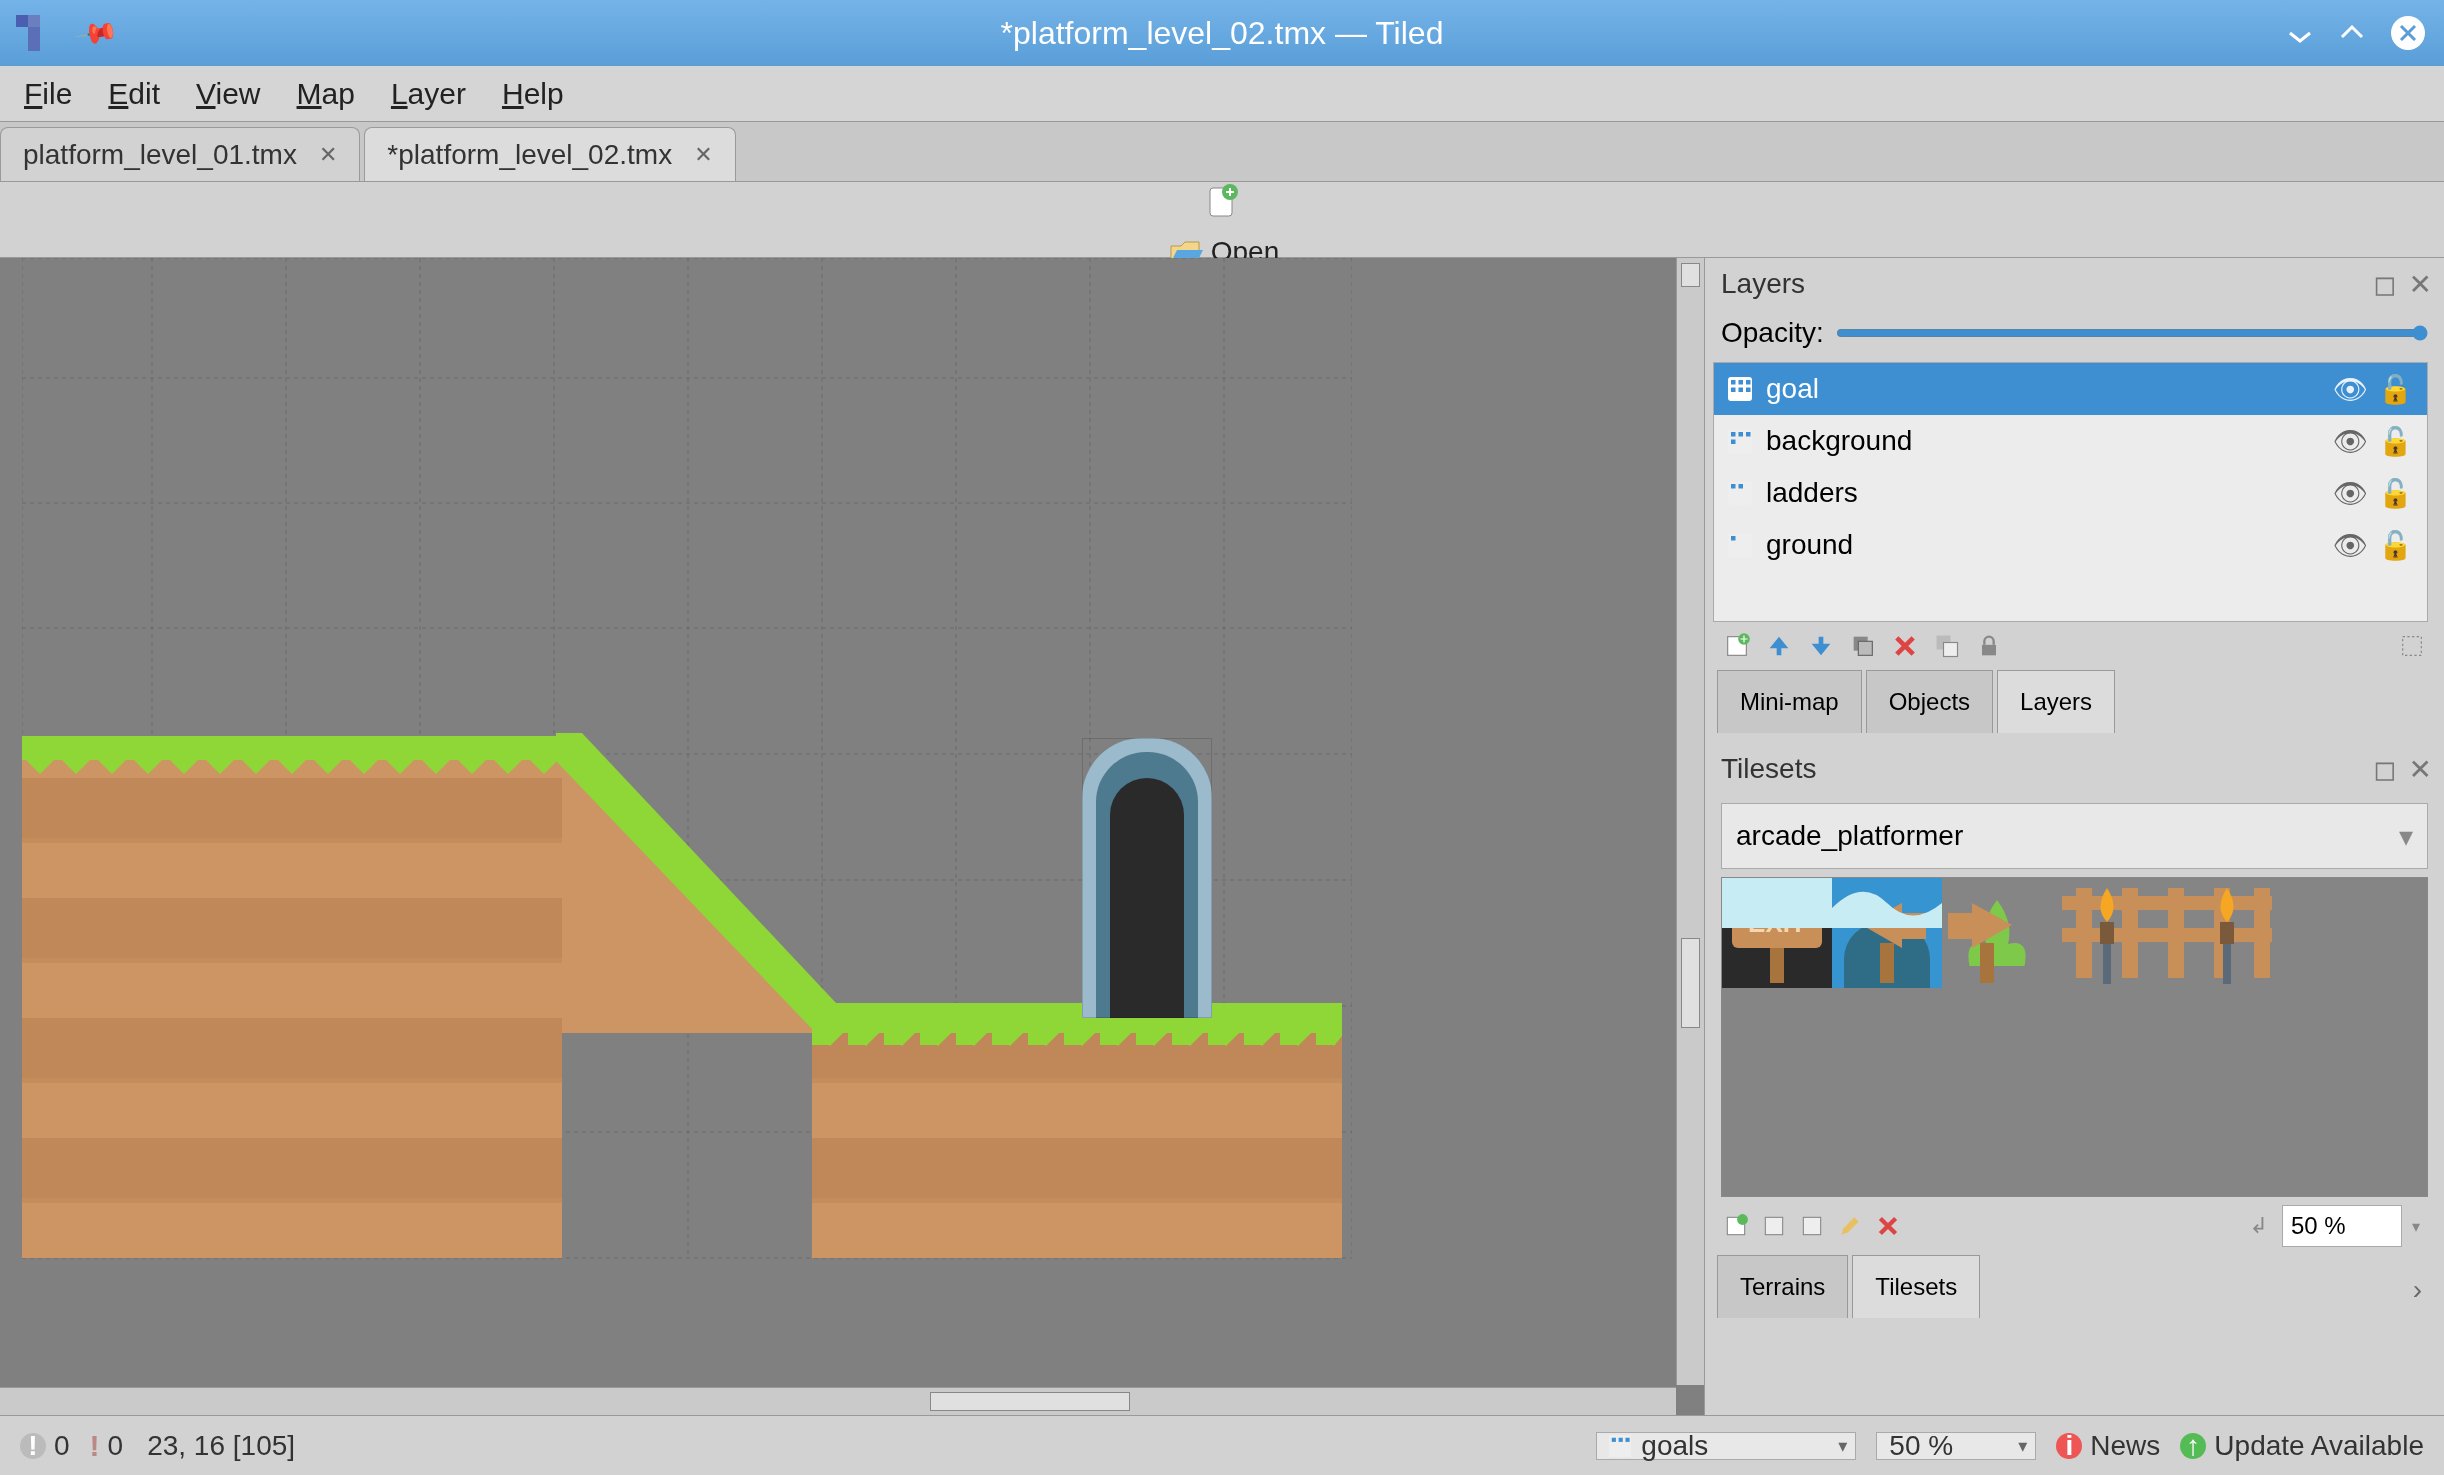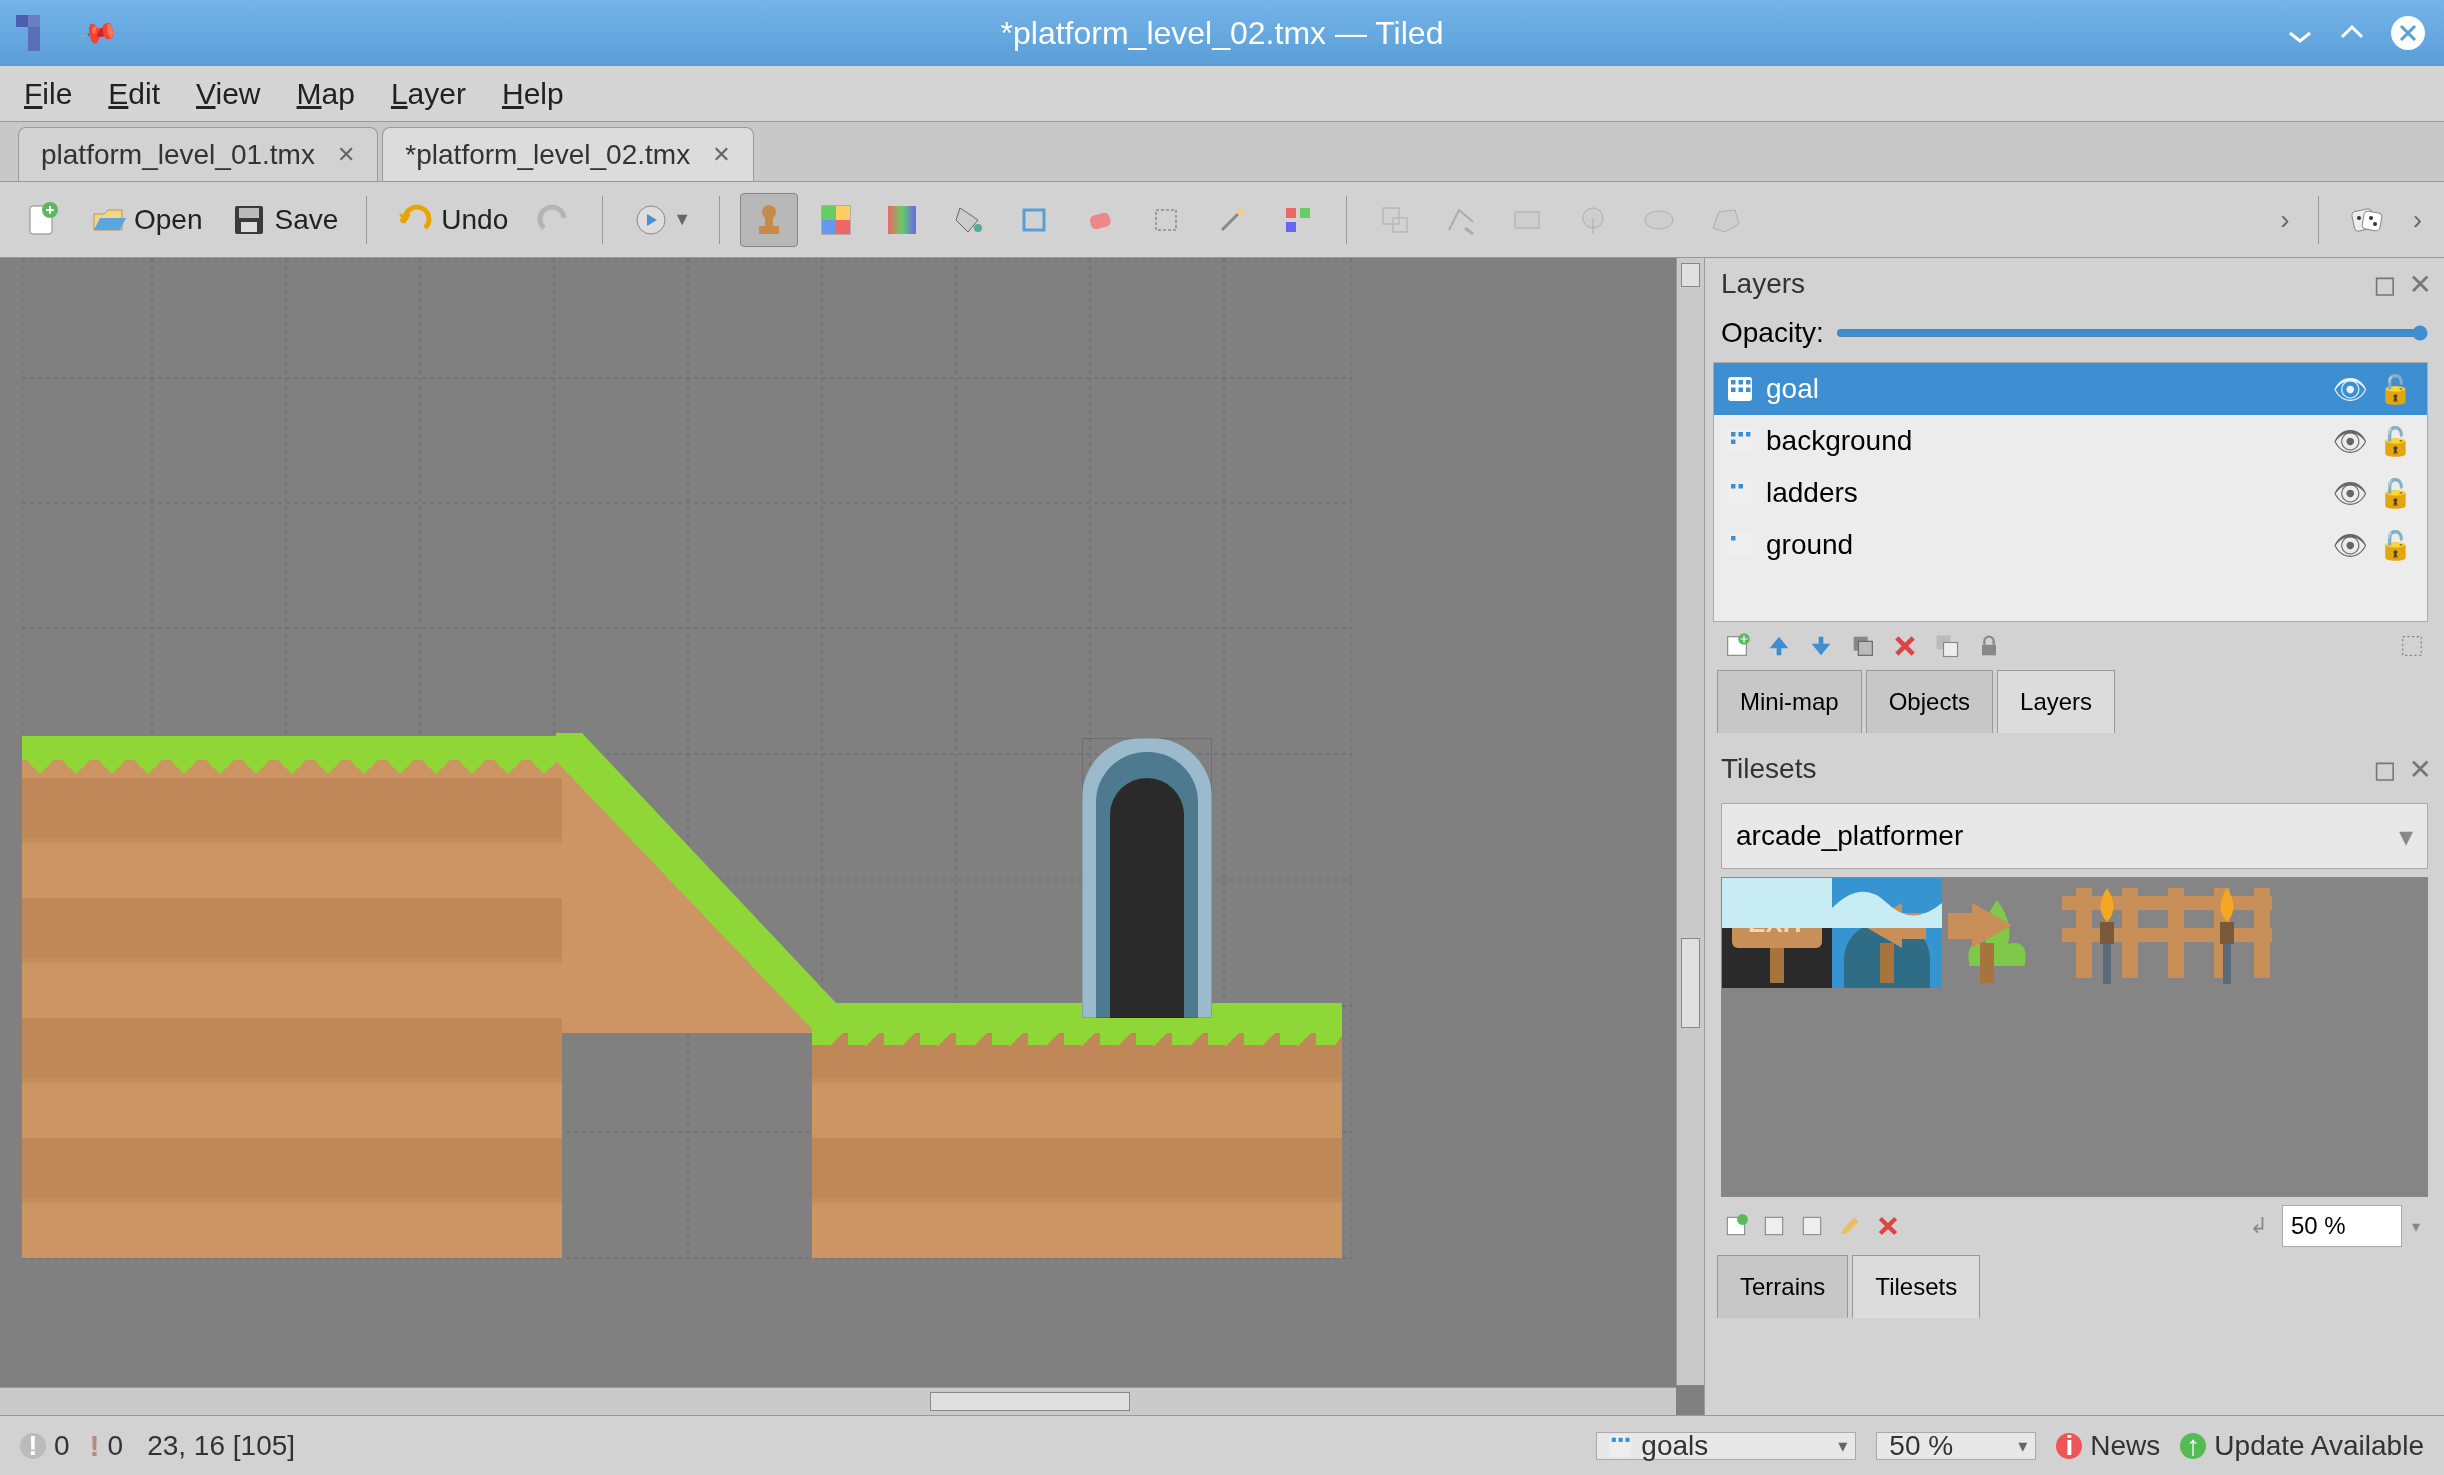--- a/index.html
+++ b/index.html
@@ -16,25 +16,25 @@
 .titlebar .app-icon span:nth-child(7){opacity:0}
 .titlebar .app-icon span:nth-child(8){background:#5a6fb8}
 .titlebar .app-icon span:nth-child(9){opacity:0}
 .pin-icon{color:#fff;font-size:28px;transform:rotate(35deg);margin-left:8px;}
 .title-text{color:#fff;font-size:32px;position:absolute;left:50%;transform:translateX(-50%);}
 .win-btns{position:absolute;right:18px;display:flex;gap:24px;align-items:center;}
 .win-btns svg{cursor:pointer;}
 .menubar{height:56px;background:#d5d5d5;border-bottom:1px solid #999;display:flex;align-items:center;padding:0 24px;gap:36px;}
 .menubar span{font-size:30px;color:#222;cursor:pointer;}
 .menubar span u{text-decoration:underline;}
-.tabbar{height:60px;background:#c8c8c8;border-bottom:1px solid #999;display:flex;align-items:flex-end;padding-left:18px;}
+.tabbar{height:60px;background:#c8c8c8;border-bottom:1px solid #999;display:flex;align-items:flex-end;}
 .tab{height:54px;padding:0 22px;background:#d2d2d2;border:1px solid #9a9a9a;border-bottom:none;border-radius:8px 8px 0 0;display:flex;align-items:center;gap:22px;font-size:28px;color:#333;margin-right:4px;}
 .tab.active{background:#dcdcdc;}
 .tab .x{color:#666;font-size:22px;cursor:pointer;}
-.toolbar{height:76px;background:#d2d2d2;border-bottom:1px solid #999;display:flex;align-items:center;padding:0 14px;gap:10px;}
+.toolbar{height:76px;background:#d2d2d2;border-bottom:1px solid #999;display:flex;align-items:center;padding:0 14px;gap:10px;flex-direction:column;}
 .tbtn{height:54px;display:flex;align-items:center;gap:6px;padding:0 8px;cursor:pointer;font-size:28px;color:#222;border-radius:4px;}
 .tbtn.active{background:#b8b8b8;border:1px solid #888;}
 .tbtn svg{width:40px;height:40px;}
 .tsep{width:1px;height:48px;background:#999;margin:0 10px;}
 .tdot{font-size:18px;color:#666;margin-left:-4px;}
 .main{display:flex;height:calc(100% - 66px - 56px - 60px - 76px - 60px);}
 .canvas-wrap{flex:1;position:relative;background:#808080;overflow:hidden;}
 .canvas{position:absolute;left:22px;top:0;width:1300px;height:1000px;}
 .grid{position:absolute;inset:0;}
 .grid line{stroke:#6a6a6a;stroke-width:1;stroke-dasharray:4,4;}

